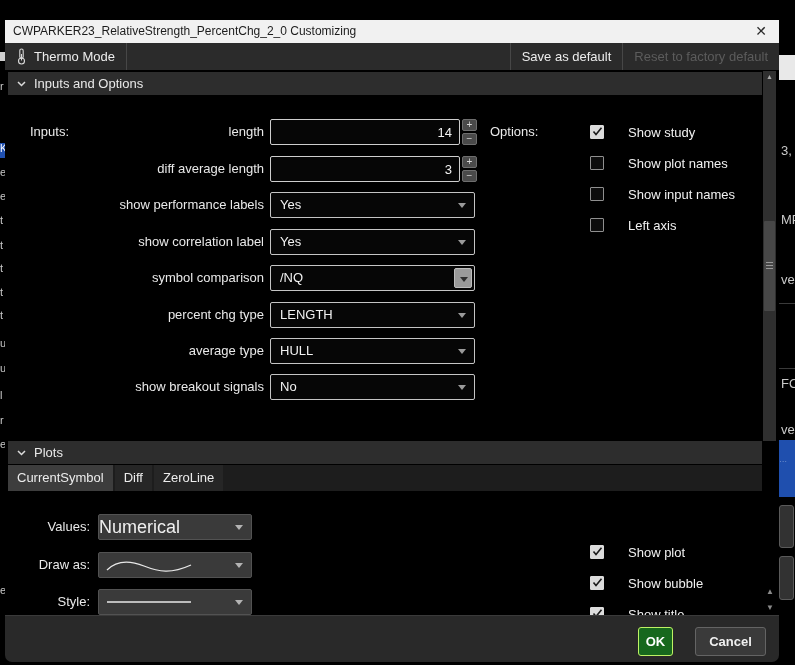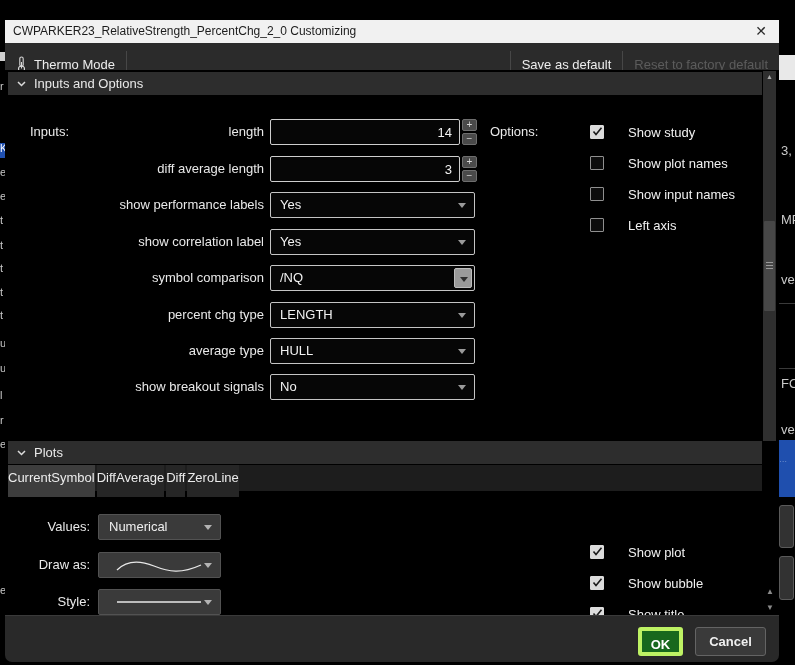--- a/index.html
+++ b/index.html
@@ -21,21 +21,21 @@
   
   .dialog { position:absolute; left:5px; top:20px; width:774px; height:642px; background:#000;
     border-radius:0 0 7px 7px; }
 
   .titlebar { position:absolute; left:0; top:0; width:774px; height:23px; background:#f1f1f1;
     color:#1c1c1c; font-size:12px; line-height:23px; padding-left:8px; }
   .close-x { position:absolute; right:10px; top:0; width:16px; height:23px; line-height:23px;
     text-align:center; color:#2a2a2a; font-size:14px; cursor:default; }
 
   .toolbar { position:absolute; left:0; top:23px; width:774px; height:35px; background:#2b2b2b;
-    display:flex; align-items:flex-end; color:#ededed; font-size:13px; }
+    display:flex; align-items:flex-start; color:#ededed; font-size:13px; }
   .tb-btn { display:inline-flex; align-items:center; gap:7px; height:27px; padding:0 11px; }
   .tb-sep { width:1px; height:27px; background:#474747; }
   .tb-right { margin-left:auto; display:flex; align-items:center; height:27px; }
   .tb-btn.disabled { color:#5c5c5c; }
 
   .content { position:absolute; left:0; top:50px; width:774px; height:545px; overflow:hidden; background:#000; }
 
   .sec-header { position:absolute; left:3px; width:754px; height:23px; background:#2d2d2d;
     color:#e9e9e9; font-size:13px; display:flex; align-items:center; gap:8px; padding-left:9px; }
 
@@ -64,44 +64,44 @@
     border-left:4px solid transparent; border-right:4px solid transparent; border-top:5px solid #2e2e2e; }
 
   .cb { position:absolute; display:flex; align-items:center; gap:24px; height:18px; }
   .cb .box { width:14px; height:14px; background:#0d0d0d; border:1px solid #8f8f8f; border-radius:1px;
     display:inline-flex; align-items:center; justify-content:center; }
   .cb .box.checked { background:#dcdcdc; border-color:#dcdcdc; }
   .cb .lbl { color:#f0f0f0; font-size:13px; }
 
   .tabbar { position:absolute; left:3px; top:395px; width:754px; height:26px; background:#1d1d1d;
     display:flex; gap:2px; }
-  .tab { height:32px; line-height:26px; padding:0 0; background:#262626; color:#ececec; font-size:13px; }
+  .tab { height:26px; line-height:26px; padding:0 9px; background:#262626; color:#ececec; font-size:13px; }
   .tab.active { background:#3d3d3d; }
 
   .p-label { position:absolute; width:85px; text-align:right; color:#e9e9e9; font-size:13px; line-height:26px; }
-  .p-drop { position:absolute; left:93px; width:123px; height:26px; background:#3a3a3a;
-    border:1px solid #525252; border-radius:2px; color:#efefef; font-size:13px; line-height:24px; padding-left:10px; }
+  .p-drop { position:absolute; left:93px; width:154px; height:26px; background:#3a3a3a;
+    border:1px solid #525252; border-radius:2px; color:#efefef; font-size:18px; line-height:24px; }
   .p-drop .dd-arrow { border-top-color:#b3b3b3; }
 
   .vscroll { position:absolute; left:758px; top:1px; width:13px; height:370px; background:#2f2f2f; }
   .vs-up { position:absolute; left:0; top:0; width:13px; height:12px; color:#a8a8a8; font-size:7px;
     line-height:12px; text-align:center; }
   .vs-thumb { position:absolute; left:1px; top:150px; width:11px; height:90px; background:#474747;
     border-radius:1px; display:flex; align-items:center; justify-content:center; }
   .vs-grip { width:7px; height:8px;
     background:repeating-linear-gradient(#9a9a9a 0 1px, transparent 1px 3px); }
   .mini-arrow { position:absolute; left:759px; width:12px; height:12px; color:#8a8a8a; font-size:8px;
     line-height:12px; text-align:center; }
 
   .footer { position:absolute; left:0; bottom:0; width:774px; height:47px; background:#292929;
     border-top:1px solid #3a3a3a; border-radius:0 0 7px 7px; }
   .btn { position:absolute; top:11px; height:29px; font-weight:bold; font-size:13px;
     border-radius:3px; text-align:center; line-height:27px; color:#fff;
     font-family:"Liberation Sans", sans-serif; }
-  .btn.ok { left:633px; width:45px; background:#17681d; border:4px solid #bef264; }
+  .btn.ok { left:633px; width:35px; background:#17681d; border:1px solid #bef264; }
   .btn.cancel { left:690px; width:71px; background:#3a3a3a; border:1px solid #646464; color:#f0f0f0; }
 
   svg { display:block; }
 </style>
 </head>
 <body>
 
 <div class="bg-left">
   <div class="lightblock"></div>
   <span class="frag" style="top:80px">r</span>
@@ -257,21 +257,20 @@
       <span>
         <svg width="9" height="6" viewBox="0 0 9 6">
             <path d="M1 1 L4.5 4.5 L8 1" fill="none" stroke="#dcdcdc" stroke-width="1.5"></path>
           </svg>
       </span>
       <span>Plots</span>
     </div>
 
     <div class="tabbar">
       <span class="tab active">CurrentSymbol</span>
-      <span class="tab">DiffAverage</span>
       <span class="tab">Diff</span>
       <span class="tab">ZeroLine</span>
     </div>
 
     <span class="p-label" style="top:444px">Values:</span>
     <div class="p-drop" style="top:444px">
       <span>Numerical</span>
       <span class="dd-arrow"></span>
     </div>
 

